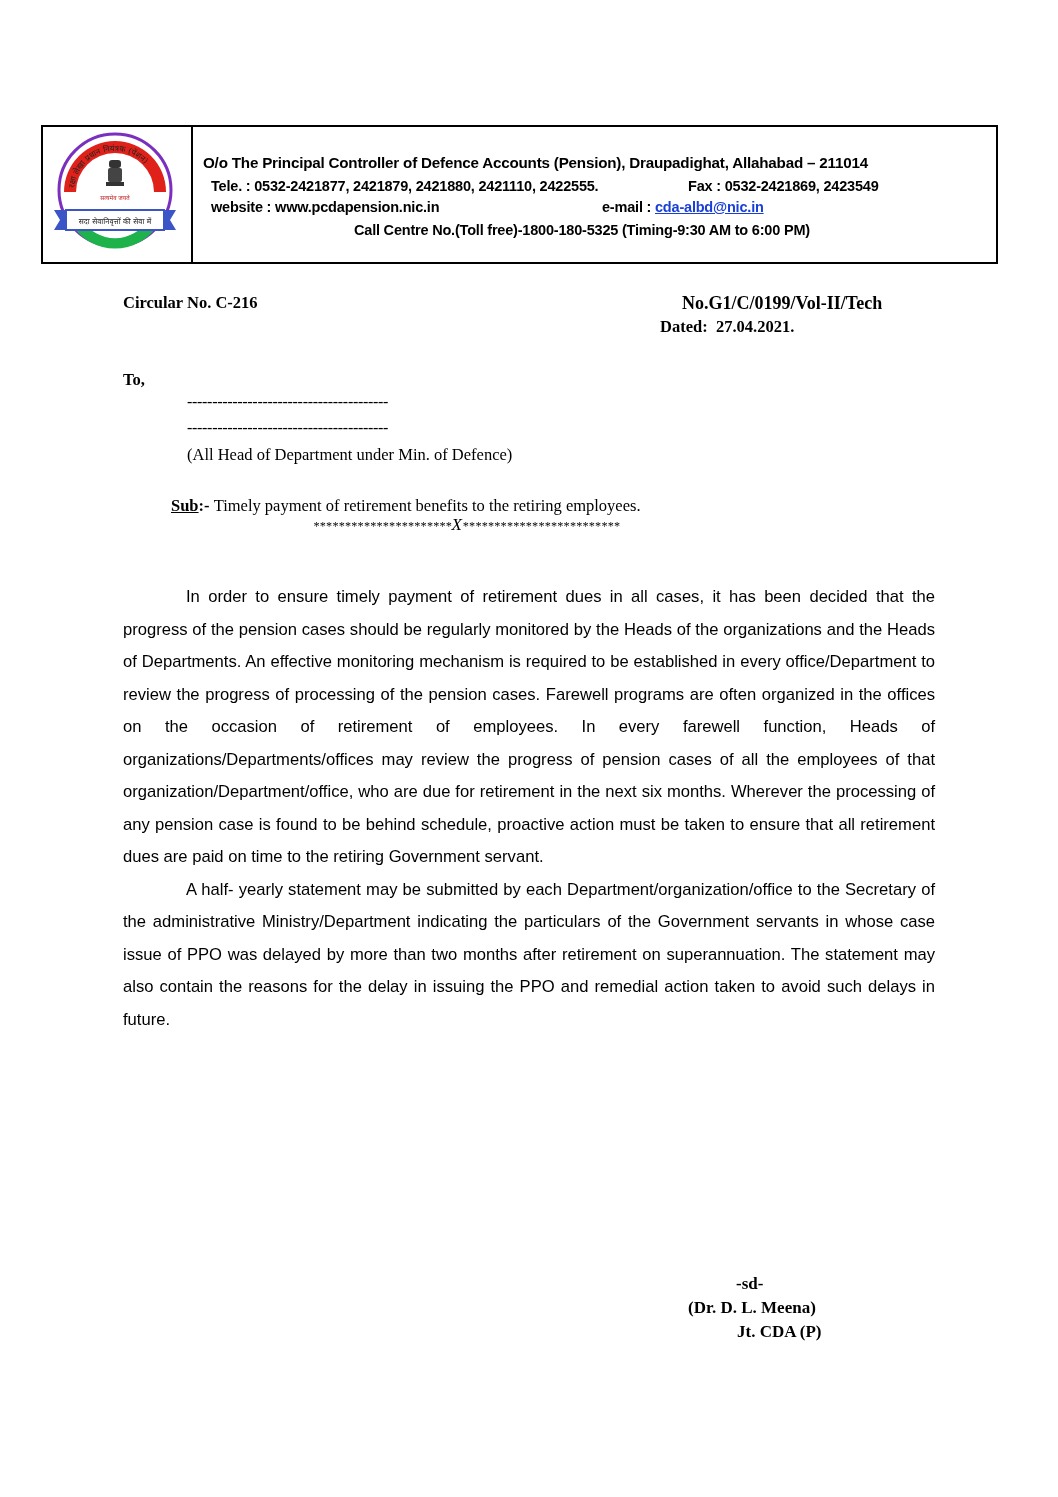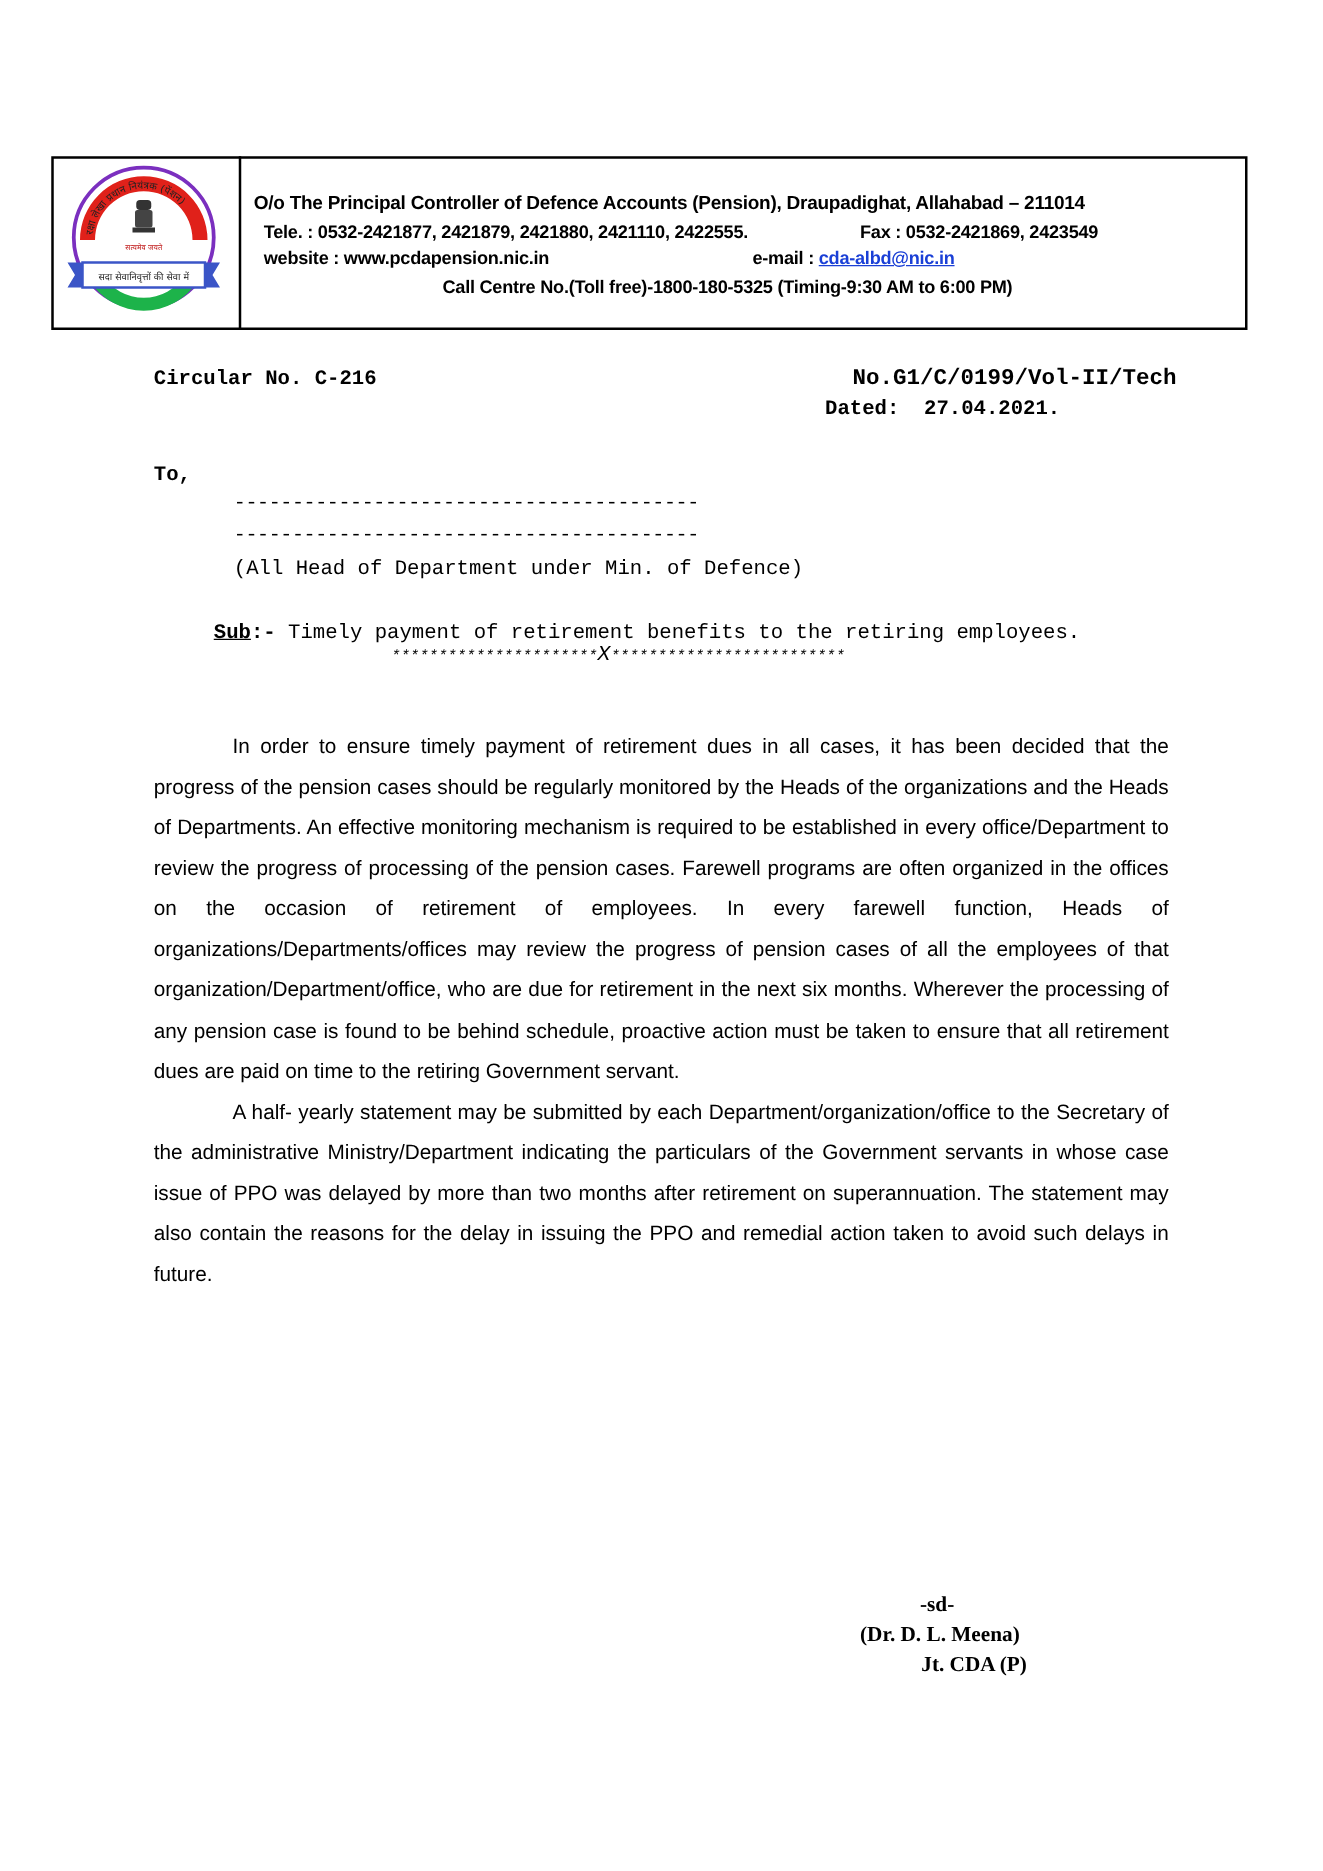--- a/index.html
+++ b/index.html
@@ -12,21 +12,21 @@
   .logo { left: 50px; top: 130px; width: 130px; height: 125px; }
   .hdr-text { font-family: "Liberation Sans", sans-serif; font-weight: bold; font-size: 14.5px; white-space: nowrap; letter-spacing: -0.2px; transform-origin: left top; }
   .hdr-line1 { left: 203px; top: 154px; font-size: 15.2px; }
   .hdr-line2 { left: 211px; top: 178px; }
   .hdr-line2 .fax { position: absolute; left: 477px; top: 0; }
   .hdr-line3 { left: 211px; top: 199px; }
   .hdr-line3 .email { position: absolute; left: 391px; top: 0; }
   .hdr-line3 .email a { color: #1a3fd6; text-decoration: underline; }
   .hdr-line4 { left: 318px; top: 222px; margin-left: 36px; }
 
-  .arial { font-family: Liberation Mono, monospace; }
+  .arial { font-family: Liberation Serif, serif; }
   .bold { font-weight: bold; }
 
   .circ-no { left: 123px; top: 293px; font-size: 16.5px; }
   .ref-no { left: 682px; top: 293px; font-size: 18px; }
   .dated { left: 660px; top: 317px; font-size: 16.5px; }
 
   .to { left: 123px; top: 370px; font-size: 16.5px; }
   .dash1 { left: 187px; top: 393px; font-size: 16px; letter-spacing: -0.3px; }
   .dash2 { left: 187px; top: 419px; font-size: 16px; letter-spacing: -0.3px; }
   .addressee { left: 187px; top: 445px; font-size: 16.5px; }

